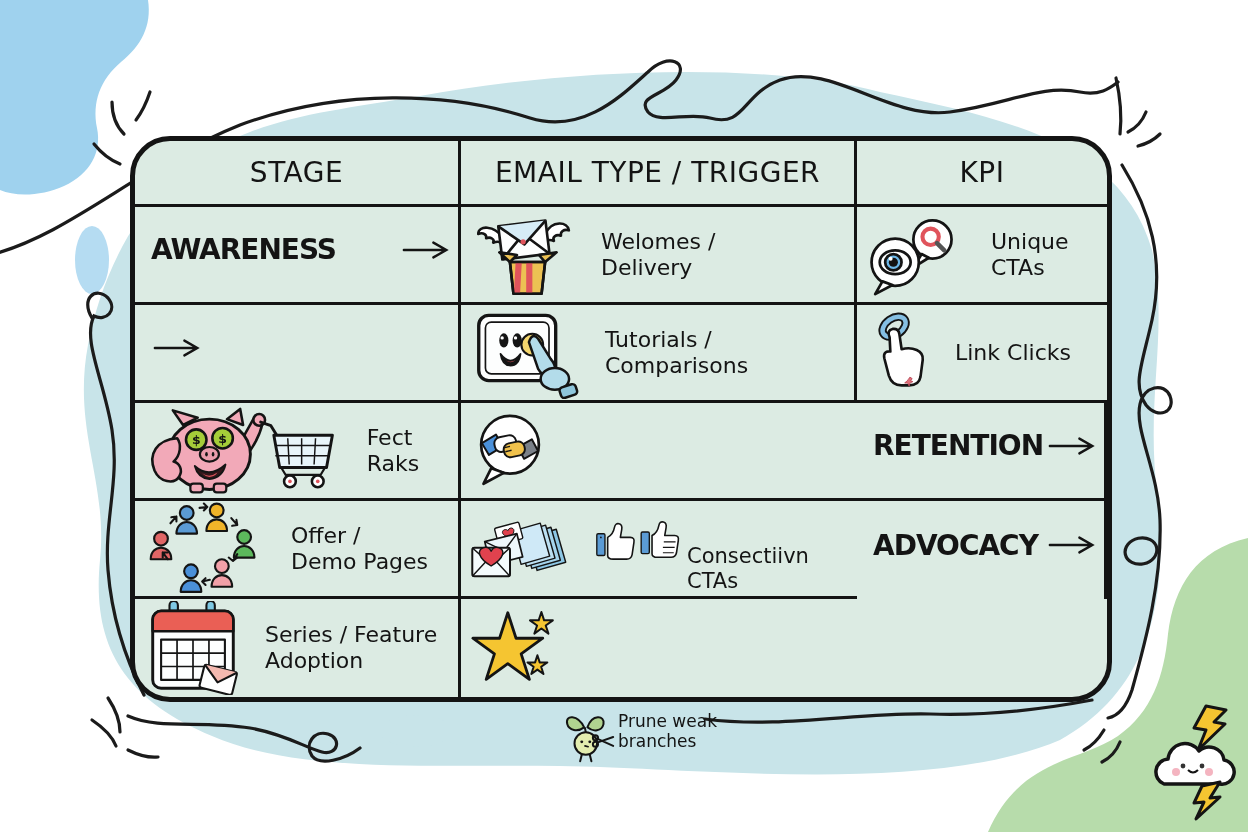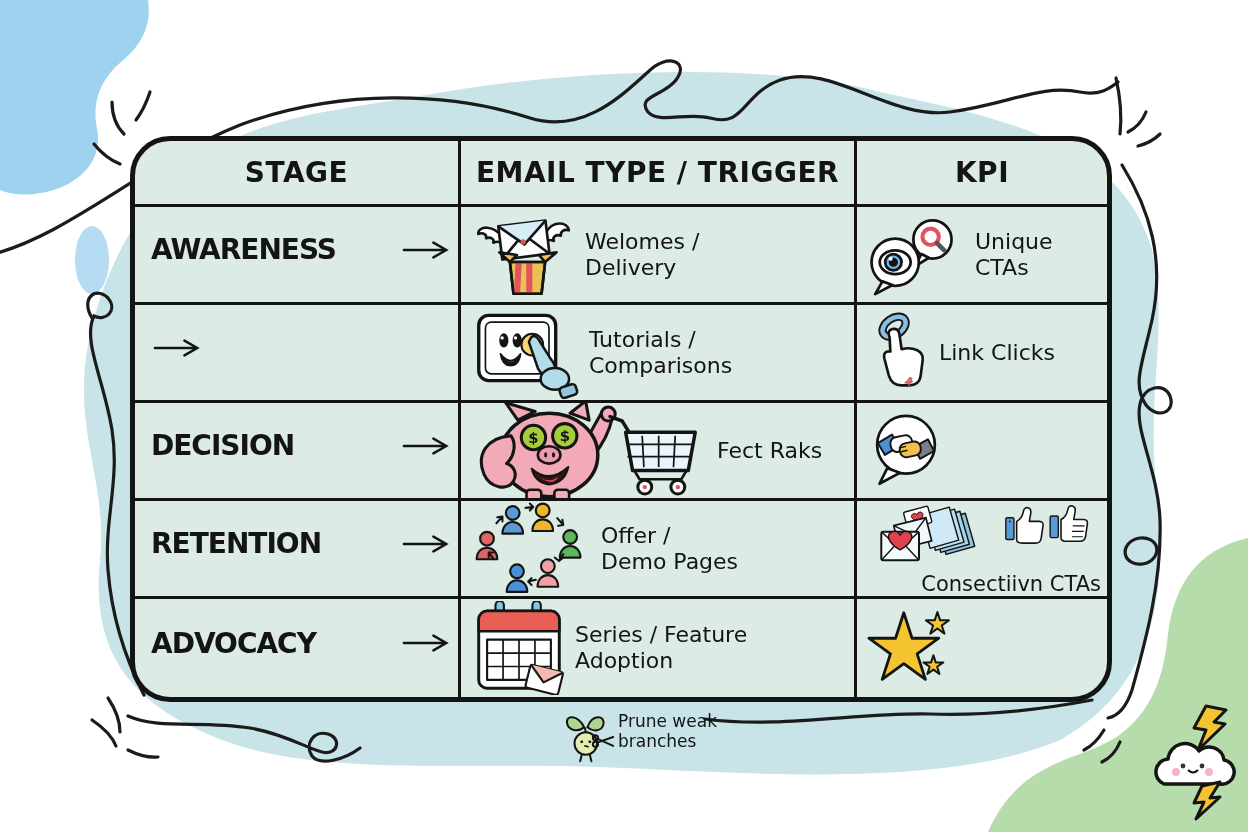--- a/index.html
+++ b/index.html
@@ -10,28 +10,28 @@
 
   
   .funnel-table{position:absolute;left:130px;top:136px;width:982px;height:566px;
     background:#dcebe3;border:5px solid #141414;border-radius:40px;overflow:hidden;
     display:grid;grid-template-columns:326px 396px 250px;grid-template-rows:66px repeat(5,98px);
     box-sizing:border-box;}
   .cell{box-sizing:border-box;border-right:3px solid #141414;border-bottom:3px solid #141414;
         display:flex;align-items:center;overflow:hidden;}
   .cell.cLast{border-right:none;}
   .cell.rLast{border-bottom:none;}
-  .hcell{justify-content:center;font-weight:bold;font-size:28px;letter-spacing:.5px;}
+  .hcell{justify-content:center;font-weight:normal;font-size:28px;letter-spacing:.5px;}
   .stage-cell{justify-content:space-between;padding:0 8px 10px 16px;font-weight:bold;
               font-size:28px;letter-spacing:-1px;white-space:nowrap;}
   .stage-cell .arrow{flex:0 0 auto;margin-left:2px;}
-  .icon-cell{gap:8px;padding:0 4px 0 10px;}
+  .icon-cell{gap:24px;padding:0 4px 0 10px;}
   .cell-text{font-size:22px;line-height:1.18;}
   .cell-text span{display:block;}
-  .kpi-stack{flex-direction:column;justify-content:center;gap:6px;padding:4px 4px 2px 6px;}
+  .kpi-stack{justify-content:center;gap:6px;padding:4px 4px 2px 6px;}
   .kpi-stack .icons-row{display:flex;align-items:flex-start;gap:10px;}
   .kpi-stack .cell-text{font-size:21px;align-self:flex-end;padding-right:2px;}
 
   
   .footer-note{position:absolute;left:560px;top:708px;display:flex;align-items:flex-start;gap:0;}
   .footer-note .note-text{font-size:17px;line-height:1.15;padding-top:4px;}
   .footer-note .note-text span{display:block;}
 
   .cloud-wrap{position:absolute;left:1146px;top:704px;}
 </style>
@@ -168,26 +168,20 @@
         </g>
         <path d="M30,34 q-4,-9 4,-11 q8,-1 9,7 l3,20 q11,-3 20,1 q9,4 8,13 l-3,23 q-2,11 -15,11 h-10 q-13,0 -17,-13 l-6,-23 q-2,-10 8,-9 Z" fill="#fff" stroke="#141414" stroke-width="3.5" stroke-linejoin="round"></path>
         <path d="M55,90 l2,-3 l3,2 l-2,3 l3,1 l-4,2 l-1,4 l-2,-4 l-4,0 l3,-3 Z" fill="#e0707a" stroke="#b04050" stroke-width="1"></path>
       </svg>
       <div class="cell-text">
         <span>Link Clicks</span>
         <span></span>
       </div>
     </div>
 
-    <div class="cell stage-cell">
-      <span>DECISION</span>
-      <svg class="arrow" width="48" height="22" viewBox="0 0 52 22">
-        <path d="M2 11 H46 M34 3 L48 11 L34 19" fill="none" stroke="#141414" stroke-width="2.6" stroke-linecap="round"></path>
-      </svg>
-    </div>
     <div class="cell icon-cell">
       <svg width="238" height="100" viewBox="0 0 270 115">
         <g stroke="#141414" stroke-linejoin="round">
           <path d="M52,22 L38,2 L72,12 Z" fill="#f2a9b8" stroke-width="3.5"></path>
           <path d="M112,14 L130,0 L134,22 Z" fill="#f2a9b8" stroke-width="3.5"></path>
           <path d="M124,62 C130,44 140,28 148,14 C152,7 163,10 161,18 C158,32 150,50 138,64 C134,70 126,69 124,62 Z" fill="#f2a9b8" stroke-width="3.5"></path>
           <circle cx="156" cy="15" r="8" fill="#f2a9b8" stroke-width="3.5"></circle>
           <ellipse cx="88" cy="62" rx="56" ry="48" fill="#f2a9b8" stroke-width="4"></ellipse>
           <path d="M44,40 C16,42 4,62 13,84 C20,100 40,104 47,92 C52,83 47,74 39,72 C49,63 50,48 44,40 Z" fill="#f2a9b8" stroke-width="3.5"></path>
           <rect x="62" y="102" width="17" height="12" rx="4" fill="#f2a9b8" stroke-width="3"></rect>

